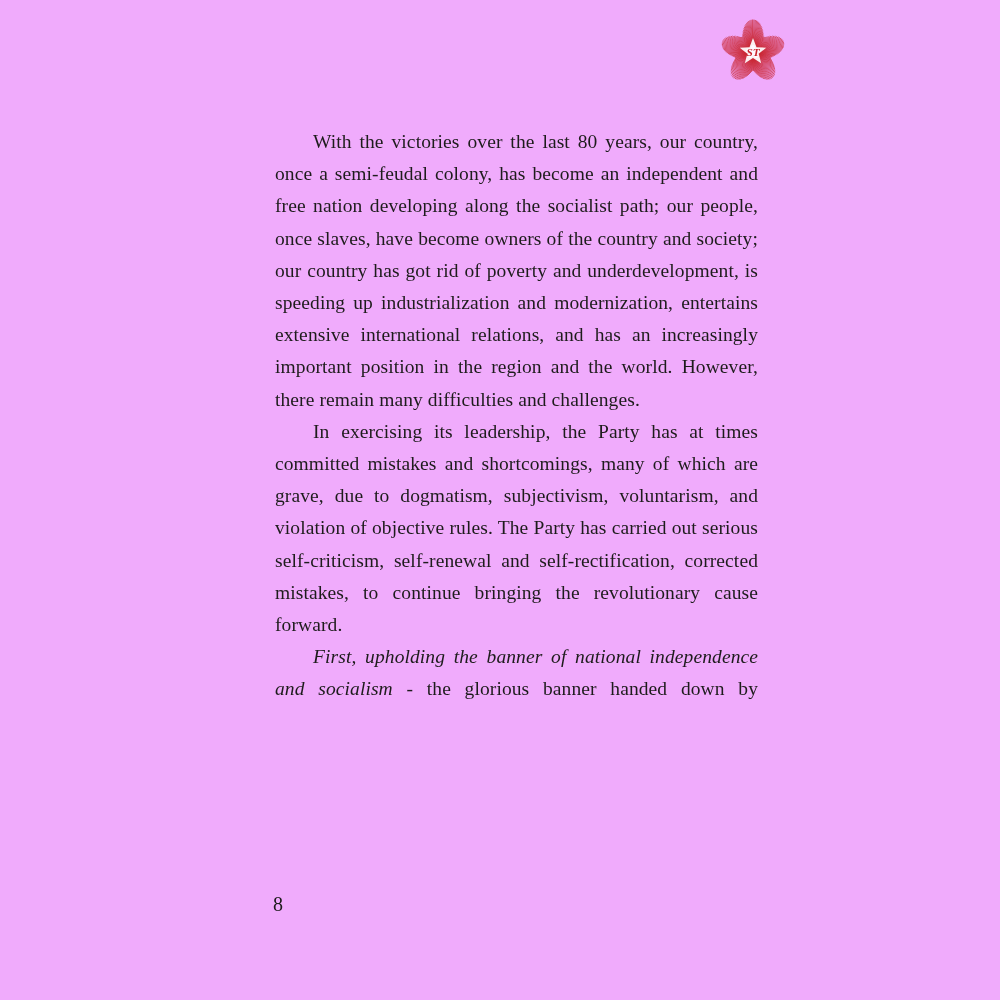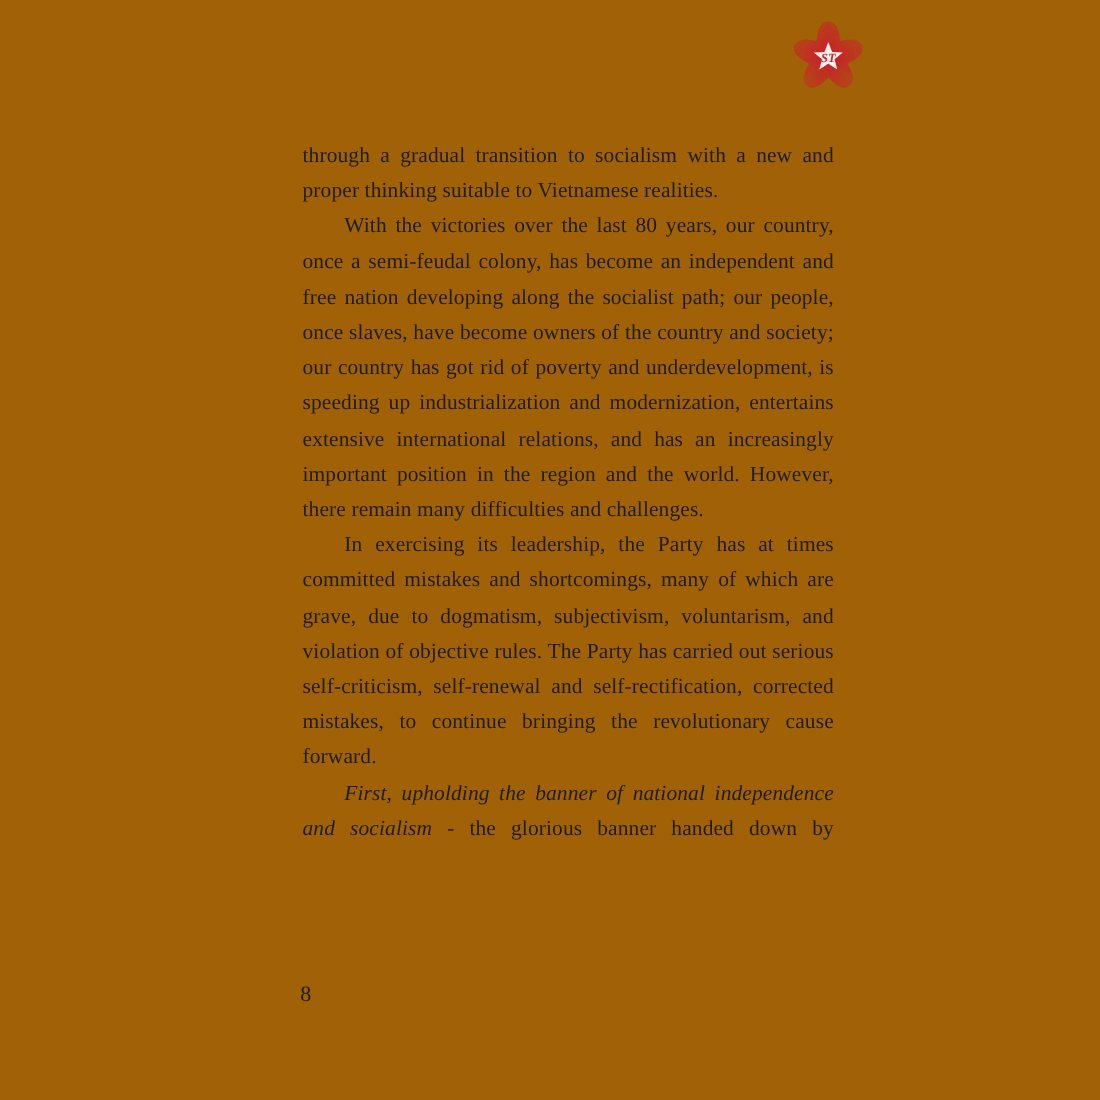--- a/index.html
+++ b/index.html
@@ -4,21 +4,21 @@
 <style>
   html, body {
     margin: 0;
     padding: 0;
     background: #ffffff;
   }
   .page {
     position: relative;
     width: 1000px;
     height: 1000px;
-    background: #a16207;
+    background: #f0abfc;
     overflow: hidden;
     font-family: "Liberation Serif", serif;
   }
   .logo {
     position: absolute;
     left: 719px;
     top: 18px;
     width: 68px;
     height: 68px;
   }
@@ -239,21 +239,20 @@
           <line x1="32.30" y1="26.13" x2="29.88" y2="2.26" stroke="#c9232c" stroke-width="0.7" opacity="0.95"></line>
           <line x1="32.56" y1="26.05" x2="31.04" y2="1.79" stroke="#c9232c" stroke-width="0.7" opacity="0.95"></line>
           <line x1="32.83" y1="26.01" x2="32.23" y2="1.54" stroke="#c9232c" stroke-width="0.7" opacity="0.95"></line>
         </g>
       <path id="logo-star" fill="#ffffff" d="M33.00 19.50L36.41 28.31L45.84 28.83L38.52 34.79L40.94 43.92L33.00 38.80L25.06 43.92L27.48 34.79L20.16 28.83L29.59 28.31Z" opacity="0.92"></path>
       <text id="logo-text" class="logo-monogram" x="33" y="37" fill="#c9232c">ST</text>
     </svg>
   </div>
 
   <div class="body-text">
-      <p class="para"><span class="seg-normal">through a gradual transition to socialism with a new and proper thinking suitable to Vietnamese realities.</span></p>
       <p class="para indent"><span class="seg-normal">With the victories over the last 80 years, our country, once a semi-feudal colony, has become an independent and free nation developing along the socialist path; our people, once slaves, have become owners of the country and society; our country has got rid of poverty and underdevelopment, is speeding up industrialization and modernization, entertains extensive international relations, and has an increasingly important position in the region and the world. However, there remain many difficulties and challenges.</span></p>
       <p class="para indent"><span class="seg-normal">In exercising its leadership, the Party has at times committed mistakes and shortcomings, many of which are grave, due to dogmatism, subjectivism, voluntarism, and violation of objective rules. The Party has carried out serious self-criticism, self-renewal and self-rectification, corrected mistakes, to continue bringing the revolutionary cause forward.</span></p>
       <p class="para indent justify-last"><span class="seg-italic">First, upholding the banner of national independence and socialism</span><span class="seg-normal"> - the glorious banner handed down by</span></p>
     </div>
 
   <div class="page-number">8</div>
 
 </div>
 
 </body></html>

